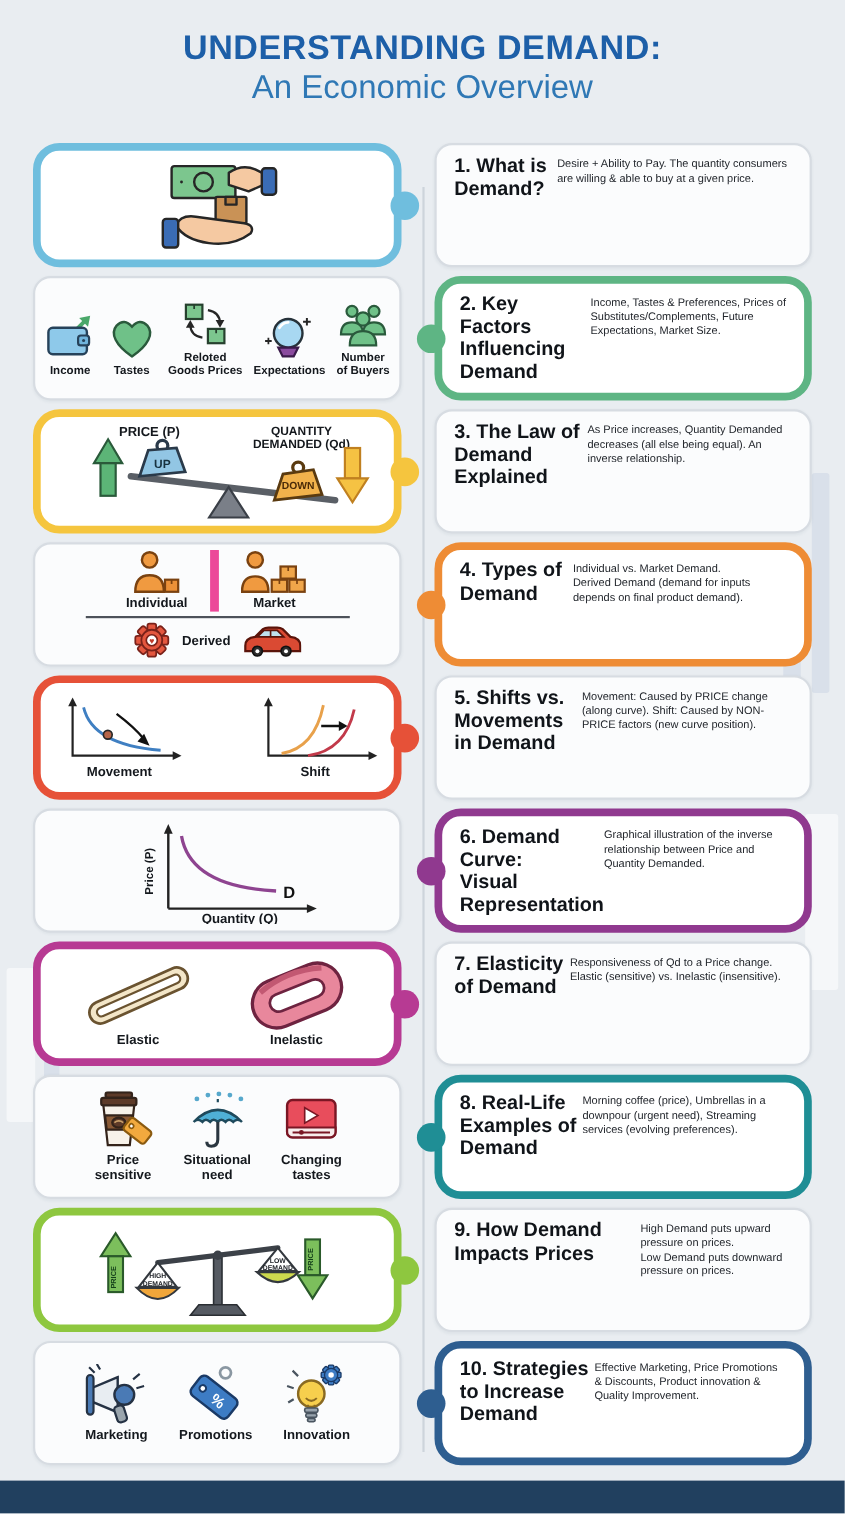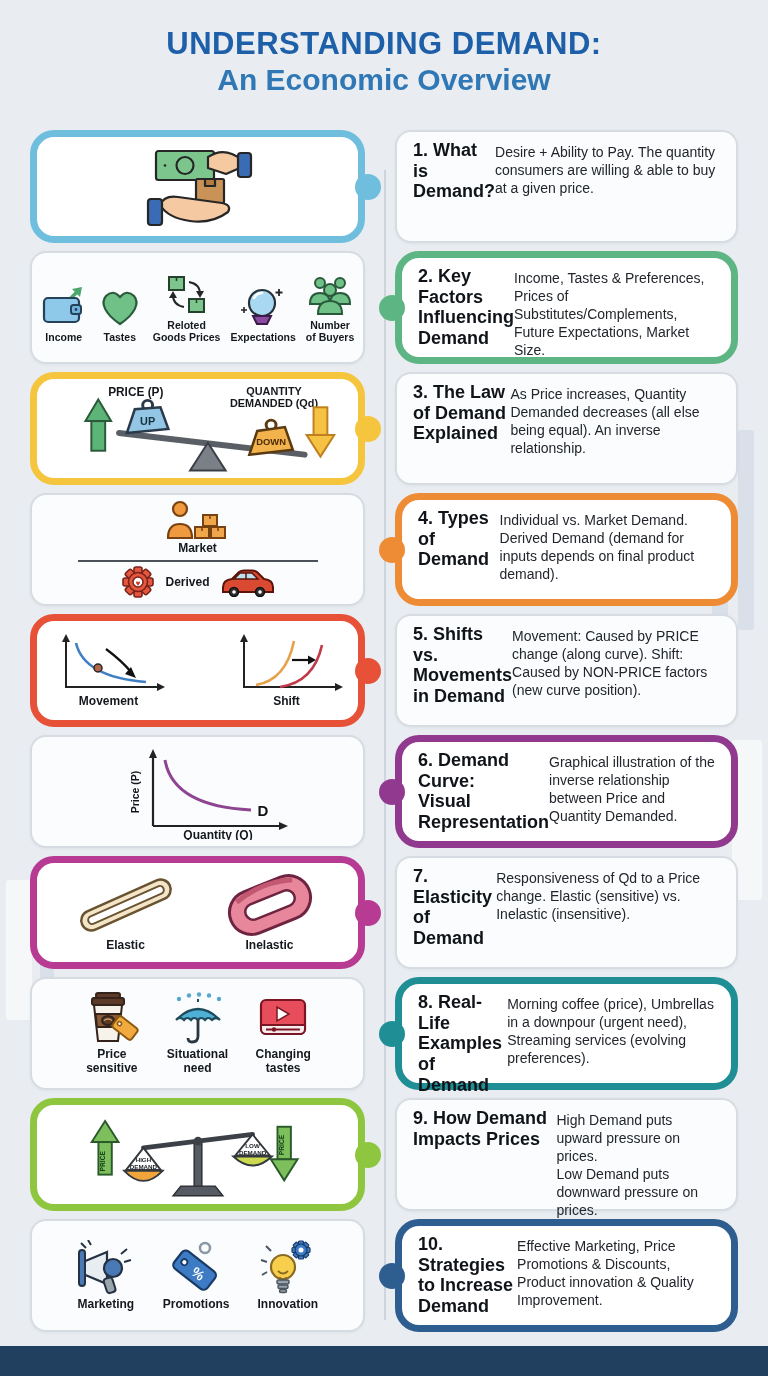--- a/index.html
+++ b/index.html
@@ -8,33 +8,33 @@
     background:var(--background,#e9edf1);
     font-family:"Liberation Sans",sans-serif;
     position:relative;overflow:hidden;
     color:#15191e;
   }
   .wm{position:absolute;background:rgba(176,192,214,0.28);border-radius:3px;}
   .wm.light{background:rgba(255,255,255,0.55);}
   .spine{position:absolute;left:384px;top:170px;height:1150px;width:2px;background:#cdd4db;}
   .header{position:relative;text-align:center;padding-top:26px;z-index:2;}
   .header h1{margin:0;font-size:31px;font-weight:800;letter-spacing:.5px;color:var(--title,#1d5fa8);}
-  .header h2{margin:1px 16px 0;font-size:30px;font-weight:700;color:var(--subtitle,#2f78b5);}
+  .header h2{margin:1px 16px 0;font-size:30px;font-weight:400;color:var(--subtitle,#2f78b5);}
   .rows{position:absolute;top:130px;left:30px;right:30px;display:flex;flex-direction:column;gap:8px;z-index:1;}
   .row{display:flex;height:113px;position:relative;}
   .art-card{width:335px;background:#fff;display:flex;align-items:center;justify-content:center;position:relative;box-sizing:border-box;}
   .text-card{flex:1;margin-left:30px;padding:8px 16px;display:flex;flex-direction:row;justify-content:center;position:relative;box-sizing:border-box;}
   .accent{border:7px solid var(--accent,#888);border-radius:24px;background:#fff;}
   .plain{border:2px solid #d7dce2;border-radius:16px;background:#fbfcfd;box-shadow:0 1px 3px rgba(40,60,90,0.06);}
   .accent::after{content:"";position:absolute;top:50%;transform:translateY(-50%);
     width:26px;height:26px;border-radius:50%;background:var(--accent,#888);}
   .tail-right::after{right:-23px;}
   .tail-left::after{left:-23px;}
   .sec-title{font-size:18px;font-weight:800;color:#101419;line-height:1.15;white-space:pre-line;}
-  .sec-body{font-size:14px;font-weight:500;color:#22262c;line-height:1.28;margin-top:4px;white-space:pre-line;}
+  .sec-body{font-size:10px;font-weight:500;color:#22262c;line-height:1.28;margin-top:4px;white-space:pre-line;}
   .icon-row{display:flex;align-items:flex-end;justify-content:center;gap:14px;}
   .icon-item{display:flex;flex-direction:column;align-items:center;}
   .icon-label{font-size:12px;font-weight:800;color:#14181d;text-align:center;line-height:1.12;margin-top:2px;white-space:pre-line;}
   .icon-label.sm{font-size:10.5px;max-width:70px;}
   svg{display:block;font-family:"Liberation Sans",sans-serif;}
   svg text{font-family:"Liberation Sans",sans-serif;}
   .types-wrap{display:flex;flex-direction:column;align-items:center;}
   .types-top{display:flex;align-items:flex-end;}
   .type-cell{display:flex;flex-direction:column;align-items:center;padding:0 20px;}
   .type-cell + .type-cell{border-left:8px solid #ec4899;}
@@ -180,20 +180,29 @@
       <div class="sec-title">3. The Law of Demand Explained</div>
       <div class="sec-body">As Price increases, Quantity Demanded decreases (all else being equal). An inverse relationship.</div>
     </div>
   </div>
 
   <div class="row" style="--accent: #ee8c35;">
     <div class="art-card plain">
       <div class="types-wrap">
         <div class="types-top">
           <div class="type-cell">
+            <svg width="44" height="40" viewBox="0 0 44 40">
+              <circle cx="16" cy="9" r="7" fill="#f09a40" stroke="#7a4210" stroke-width="2.2"></circle>
+              <path d="M3,38 q0,-15 13,-15 q13,0 13,15 z" fill="#f09a40" stroke="#7a4210" stroke-width="2.2"></path>
+              <rect x="30" y="27" width="12" height="11" fill="#eb9138" stroke="#7a4210" stroke-width="2"></rect>
+              <path d="M36,27 v4" stroke="#7a4210" stroke-width="1.6"></path>
+            </svg>
+            <div class="icon-label">Individual</div>
+          </div>
+          <div class="type-cell">
             <svg width="62" height="40" viewBox="0 0 62 40">
               <circle cx="13" cy="9" r="7" fill="#f09a40" stroke="#7a4210" stroke-width="2.2"></circle>
               <path d="M1,38 q0,-14 12,-14 q12,0 12,14 z" fill="#f09a40" stroke="#7a4210" stroke-width="2.2"></path>
               <g fill="#f0a64a" stroke="#7a4210" stroke-width="2">
                 <rect x="28" y="27" width="14" height="11"></rect>
                 <rect x="44" y="27" width="14" height="11"></rect>
                 <rect x="36" y="15" width="14" height="11"></rect>
               </g>
               <path d="M35,27 v4 M51,27 v4 M43,15 v4" stroke="#7a4210" stroke-width="1.5"></path>
             </svg>

